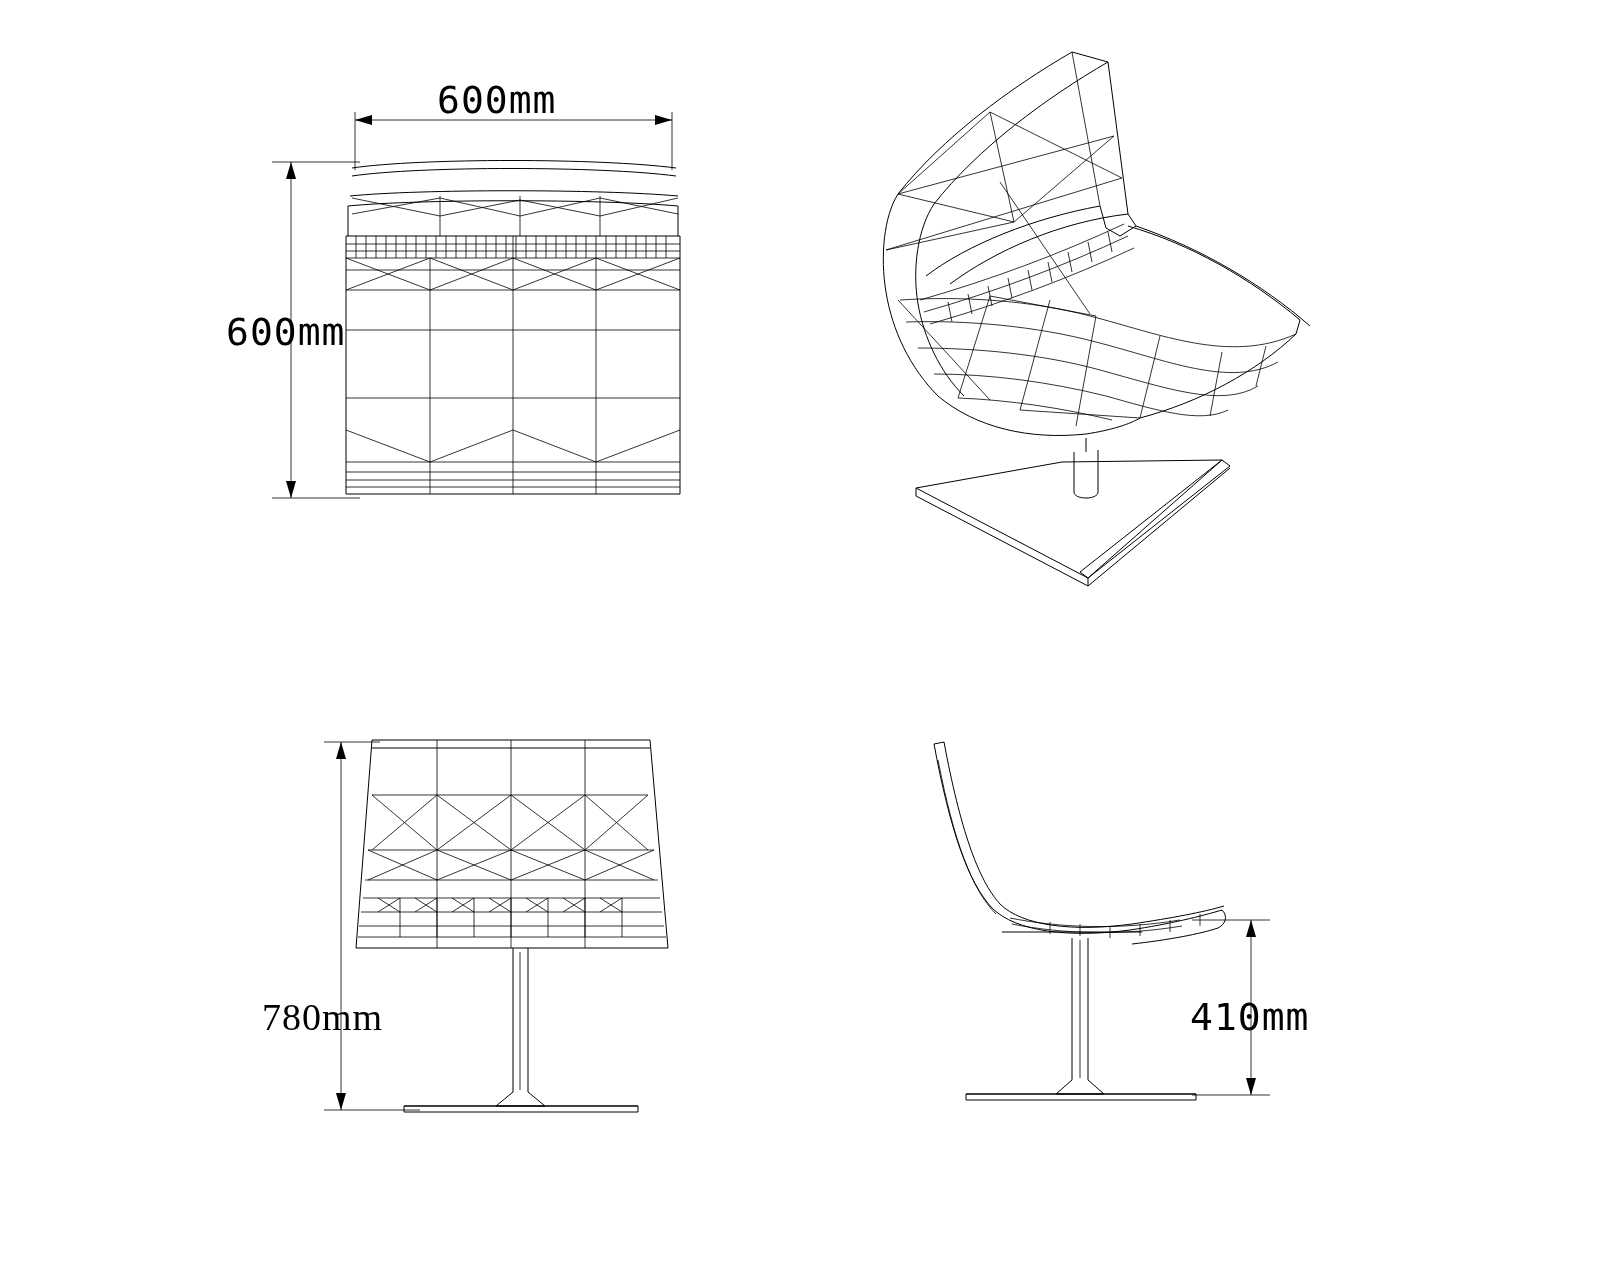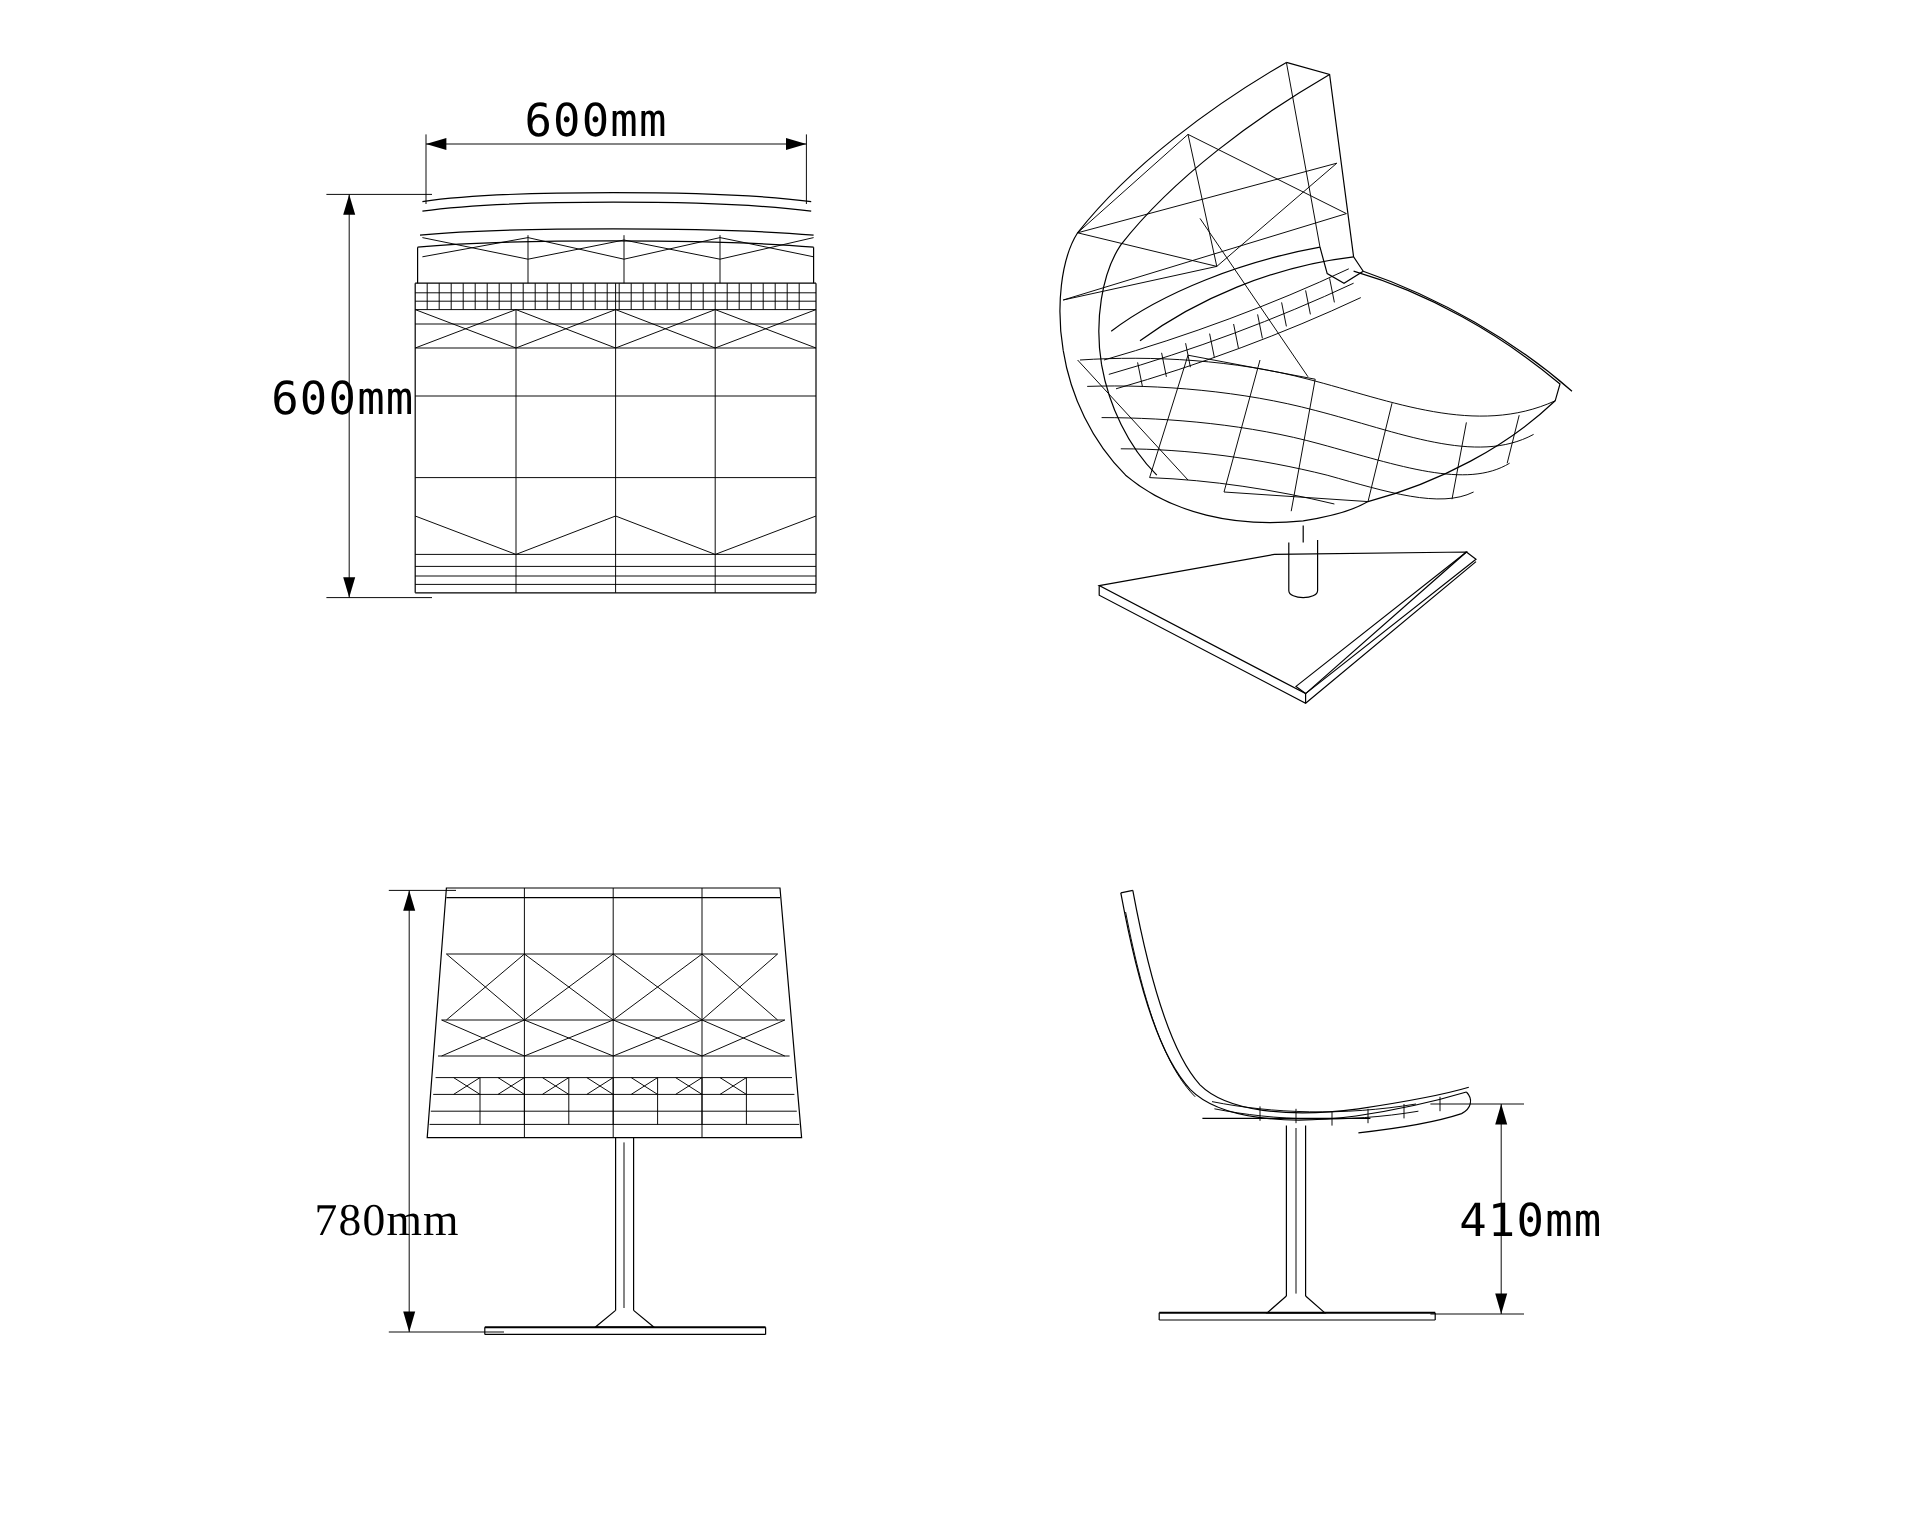--- a/index.html
+++ b/index.html
@@ -25,21 +25,21 @@
     position: absolute;
     font-family: "DejaVu Sans Mono", monospace;
     font-size: 38px;
     letter-spacing: 1px;
     color: #000000;
     white-space: nowrap;
   }
   #lbl-top-width  { left: 437px; top: 78px; }
   #lbl-front-h    { left: 226px; top: 310px; }
   #lbl-total-h    { left: 262px; top: 995px; font-family: Liberation Serif, serif; }
-  #lbl-seat-h     { left: 1190px; top: 995px; margin-left: 26px; }
+  #lbl-seat-h     { left: 1190px; top: 995px; }
   svg { display: block; }
   .ln   { stroke: #000; stroke-width: 1; fill: none; }
   .lnt  { stroke: #000; stroke-width: 0.8; fill: none; }
   .lnb  { stroke: #000; stroke-width: 1.6; fill: none; }
 </style>
 </head>
 <body>
 
 <div id="sheet">
 

